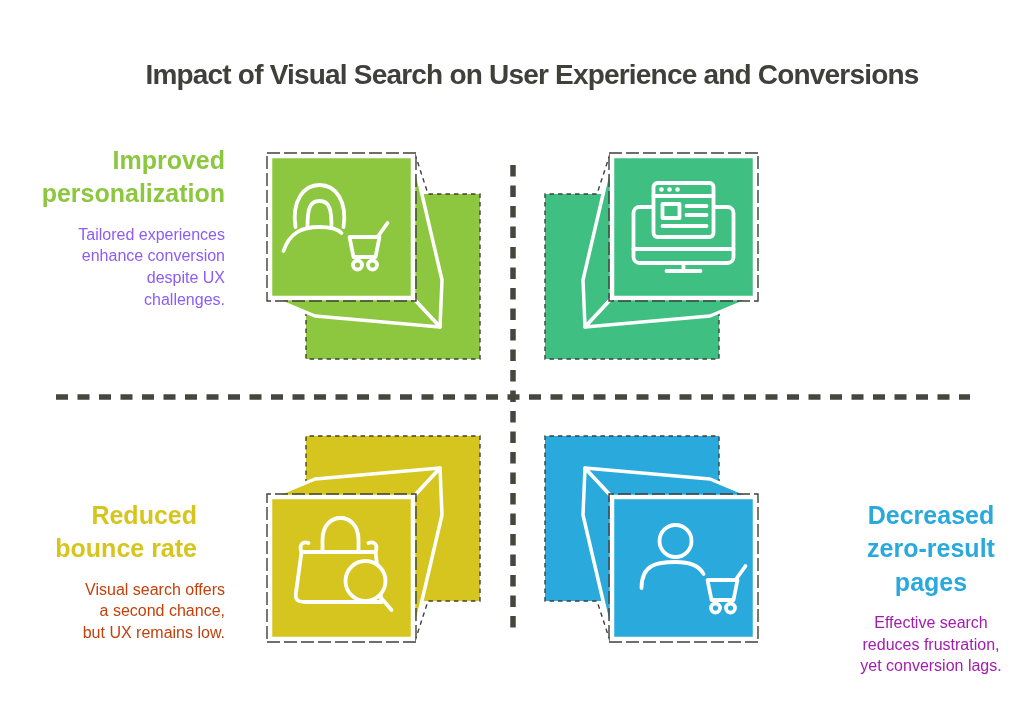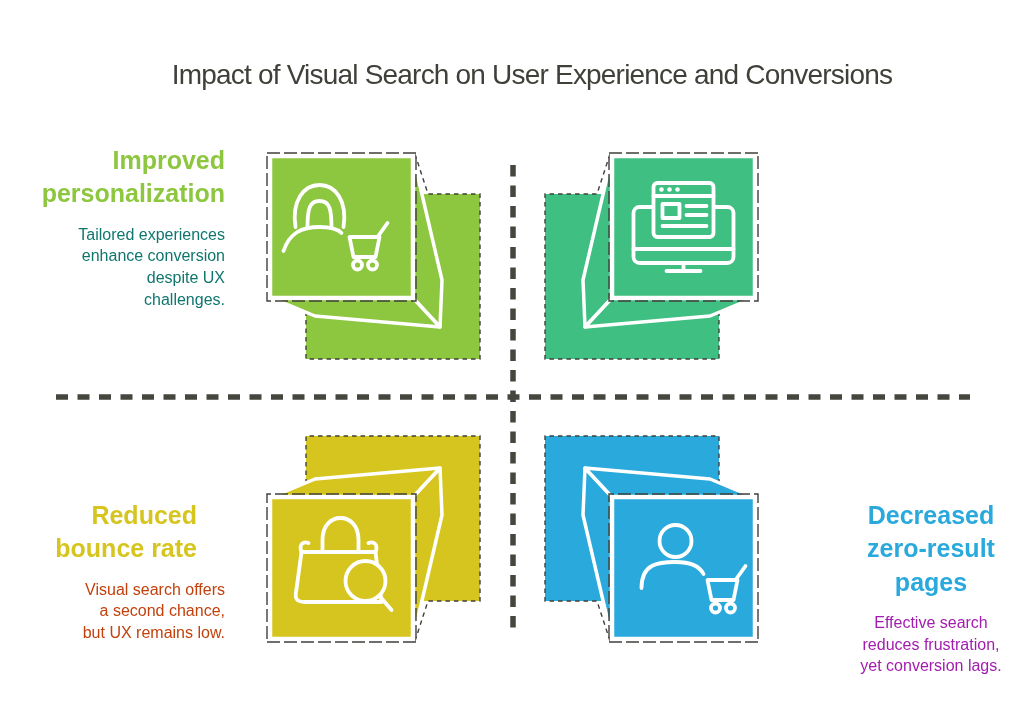--- a/index.html
+++ b/index.html
@@ -2,21 +2,21 @@
 <html><head>
 <meta charset="utf-8">
 <style>
   html,body{margin:0;padding:0;background:#fff;}
   .canvas{
     position:relative;width:1024px;height:725px;background:#ffffff;overflow:hidden;
     font-family:"Liberation Sans","DejaVu Sans",sans-serif;
   }
   .title{
     position:absolute;left:0;right:0;top:59px;text-align:center;
-    font-size:28px;font-weight:400;letter-spacing:-0.8px;color:#3F403A;padding-left:40px;
+    font-size:28px;font-weight:700;letter-spacing:-0.8px;color:#3F403A;padding-left:40px;
   }
   .qtext{position:absolute;width:200px;}
   .qtext .heading{font-size:25px;font-weight:700;line-height:1.33;white-space:pre-line;}
   .qtext .body{margin-top:13px;font-size:16px;font-weight:400;line-height:1.36;white-space:pre-line;}
   .q-tl{left:25px;top:144px;text-align:right;}
   .q-tr{left:797px;top:144px;text-align:left;}
   .q-bl{left:25px;top:499px;text-align:right;}
   .q-br{left:831px;top:499px;text-align:center;}
   .q-bl .heading{padding-right:28px;}
   .cube{position:absolute;width:230px;height:215px;}
@@ -95,21 +95,21 @@
   <svg class="divider div-h" width="918" height="8">
     <line x1="2" y1="4" x2="916" y2="4" stroke-width="5.5" stroke-dasharray="12 9.5" stroke="#45463E"></line>
   </svg>
   <svg class="divider div-v" width="8" height="474">
     <line x1="4" y1="2" x2="4" y2="472" stroke-width="5.5" stroke-dasharray="11.5 9" stroke="#45463E"></line>
   </svg>
 
   <div class="qtext q-tl">
     <div class="heading" style="color: rgb(141, 198, 63);">Improved
 personalization</div>
-    <div class="body" style="color: #0f766e;">Tailored experiences
+    <div class="body" style="color: #8b5cf6;">Tailored experiences
 enhance conversion
 despite UX
 challenges.</div>
   </div>
   <svg class="cube cube-tl" viewBox="0 0 230 215" style="color: rgb(141, 198, 63);">
     <use href="#cube"></use>
     <use href="#icon-woman-cart" transform="translate(83.5,79)"></use>
   </svg>
 
   <svg class="cube cube-tr" viewBox="0 0 230 215" style="color: rgb(63, 191, 129);">

